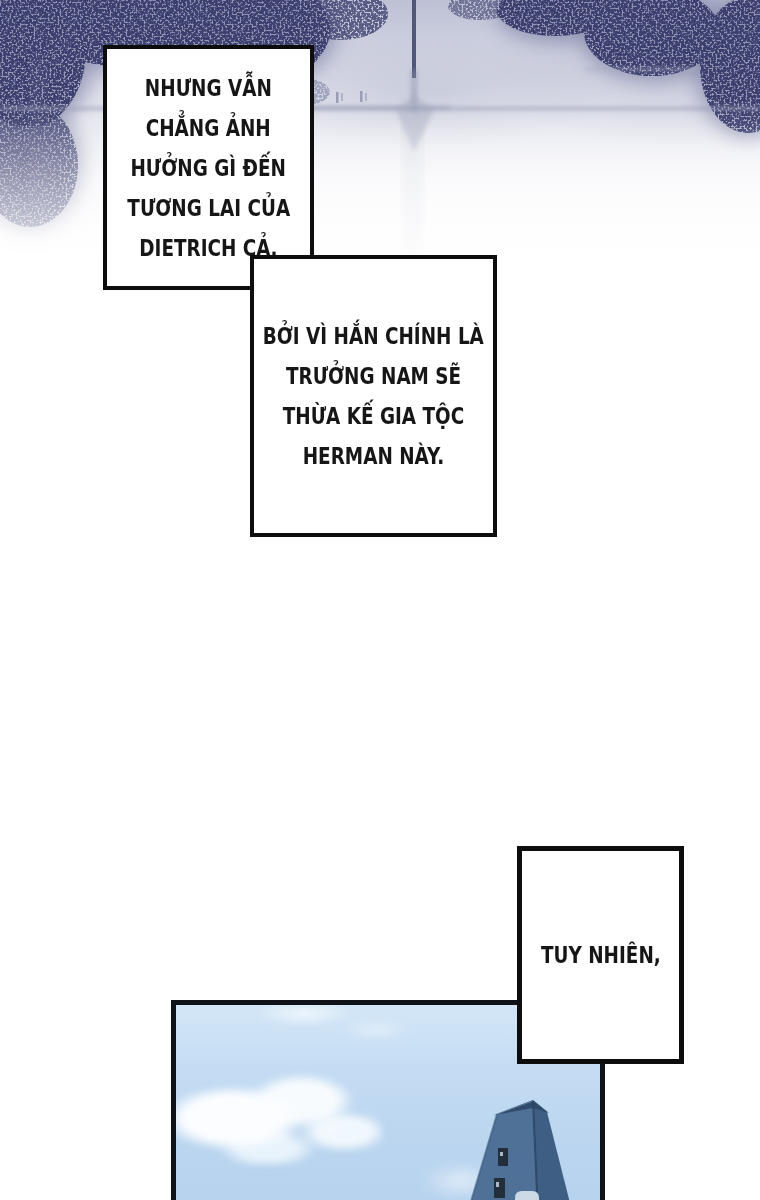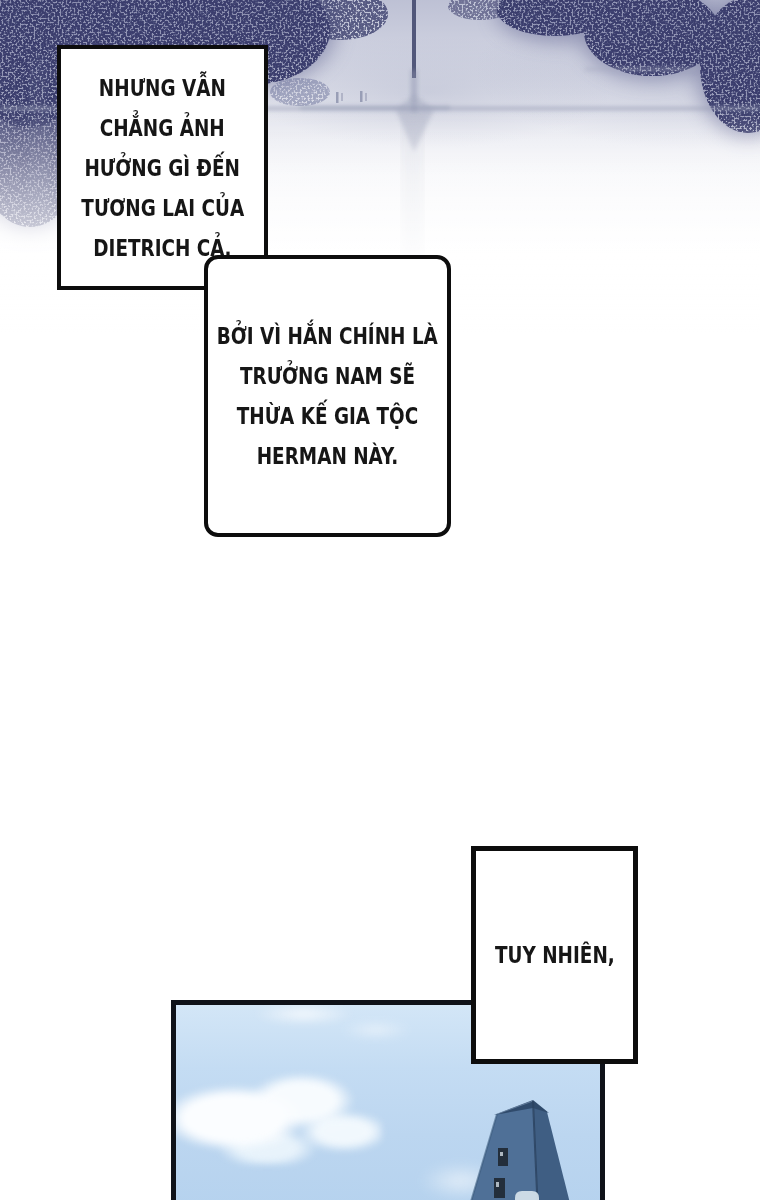--- a/index.html
+++ b/index.html
@@ -21,28 +21,28 @@
   .bg-fade{
     z-index:2;
     background:linear-gradient(180deg, rgba(255,255,255,0) 0px, rgba(255,255,255,0) 112px,
       rgba(255,255,255,.38) 175px, rgba(255,255,255,.82) 255px, #fff 332px);
   }
   svg.bg-art{position:absolute;left:0;top:0;z-index:1;}
   
   .caption{
     position:absolute;box-sizing:border-box;background:var(--c-caption_bg,#fff);
     border:4px solid var(--c-caption_border,#0d0d0d);
-    display:flex;flex-direction:column;justify-content:center;align-items:center;
+    display:flex;flex-direction:column;justify-content:center;align-items:center;margin-left:46px;
   }
   .cap-line{
     font-weight:700;font-size:23px;line-height:40px;color:var(--c-text,#161616);
     white-space:nowrap;transform:scaleX(.8);letter-spacing:0;
   }
   #box1{left:57px;top:45px;width:211px;height:245px;z-index:3;}
-  #box2{left:204px;top:255px;width:247px;height:282px;z-index:4;border-radius:14px;}
+  #box2{left:204px;top:255px;width:247px;height:282px;z-index:4;}
   #box3{left:471px;top:846px;width:167px;height:218px;z-index:6;border-width:5px;}
   
   .panel{
     position:absolute;left:171px;top:1000px;width:434px;height:215px;z-index:5;
     box-sizing:border-box;border:5px solid var(--c-panel_border,#0f1219);
     overflow:hidden;background:#bfdaf1;
   }
   .sky{
     position:absolute;left:0;top:0;width:424px;height:210px;
     background:linear-gradient(180deg, var(--c-sky_top,#d3e6f7) 0%, #c4dcf3 30%, #bcd6f0 62%, var(--c-sky_bottom,#b5d2ee) 100%);

